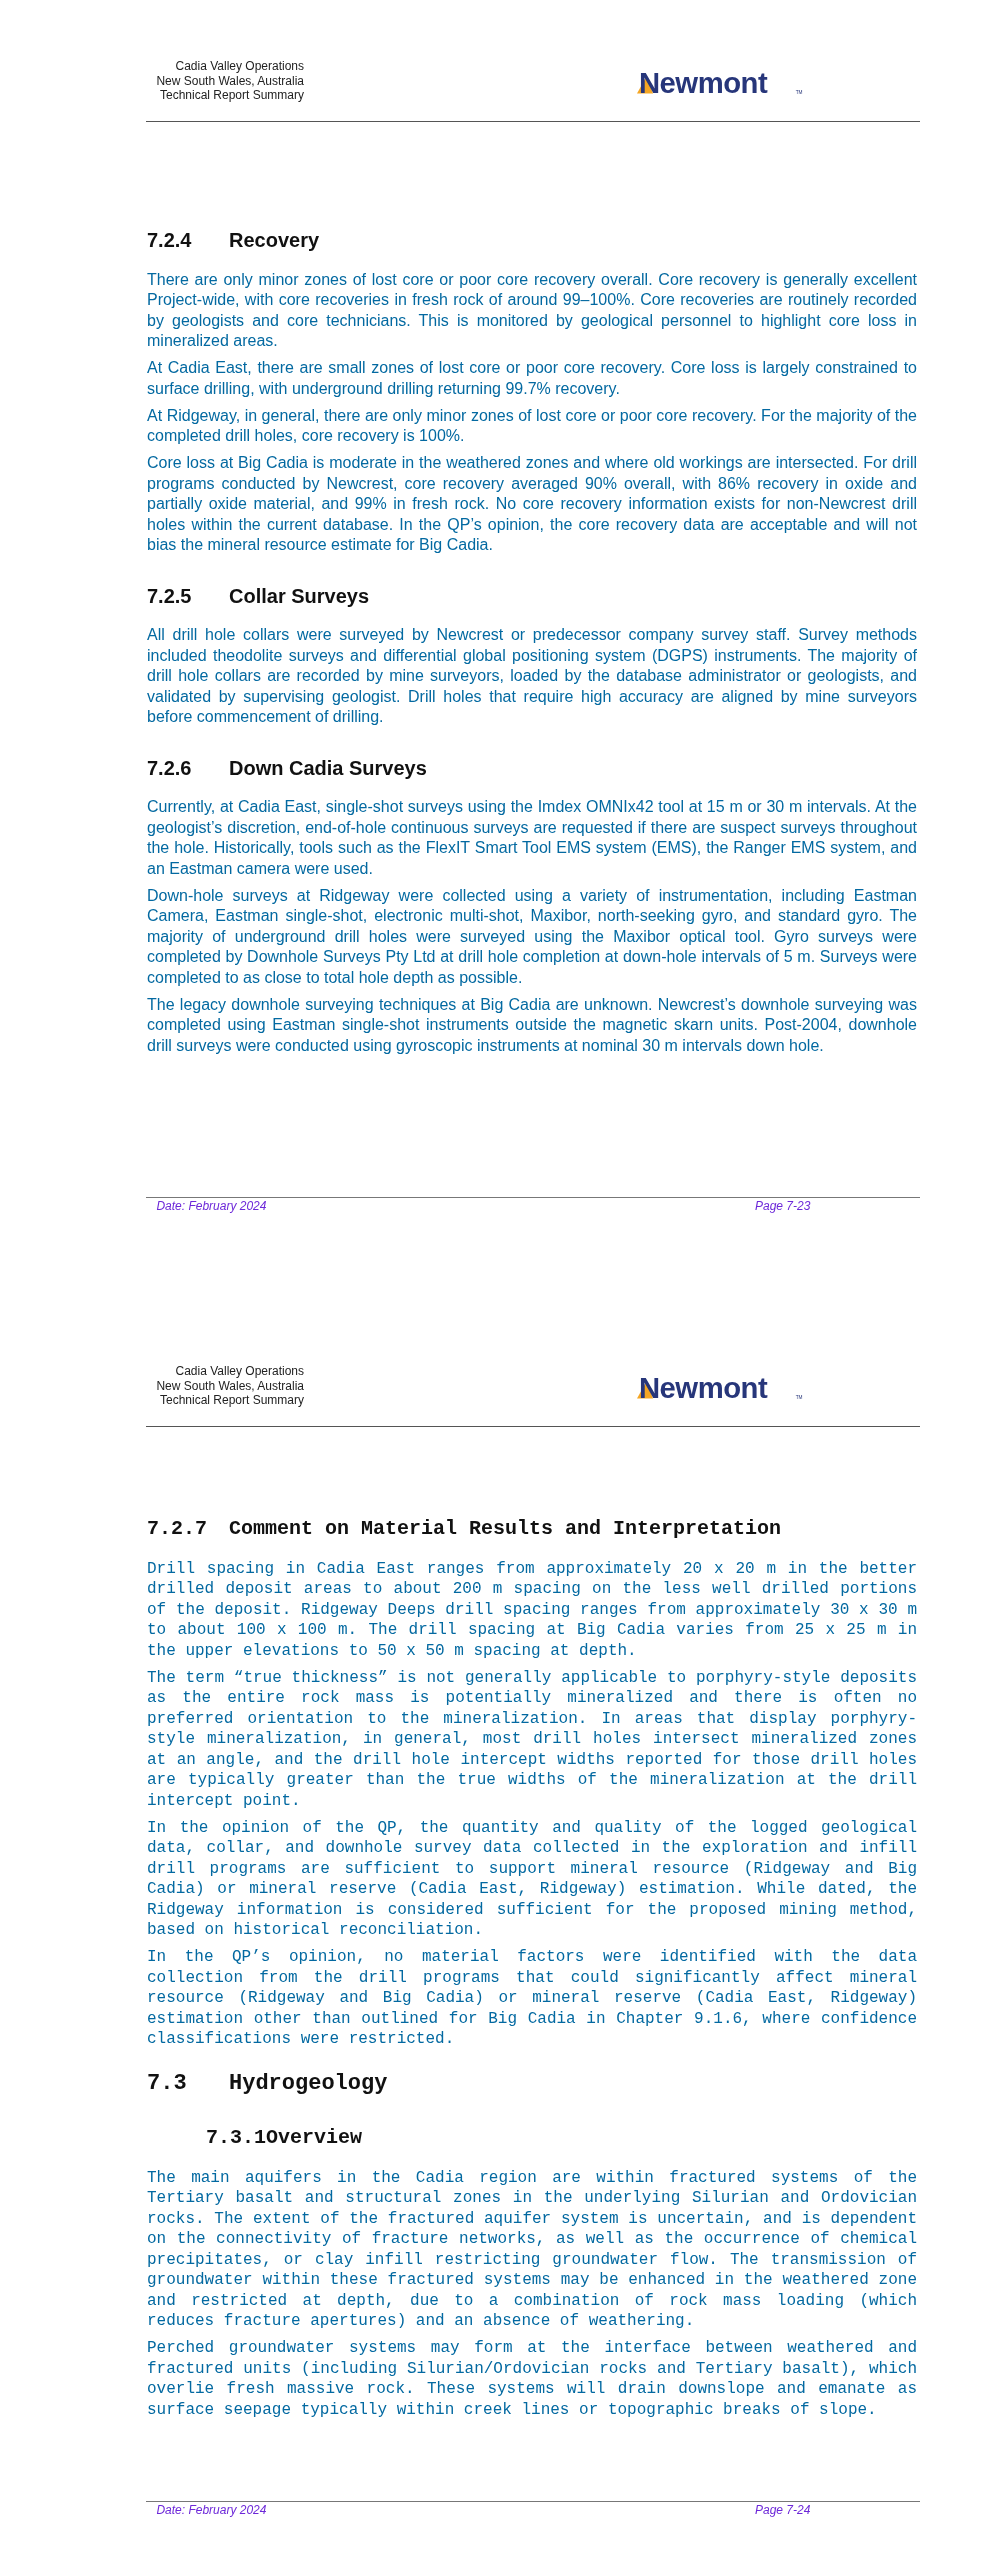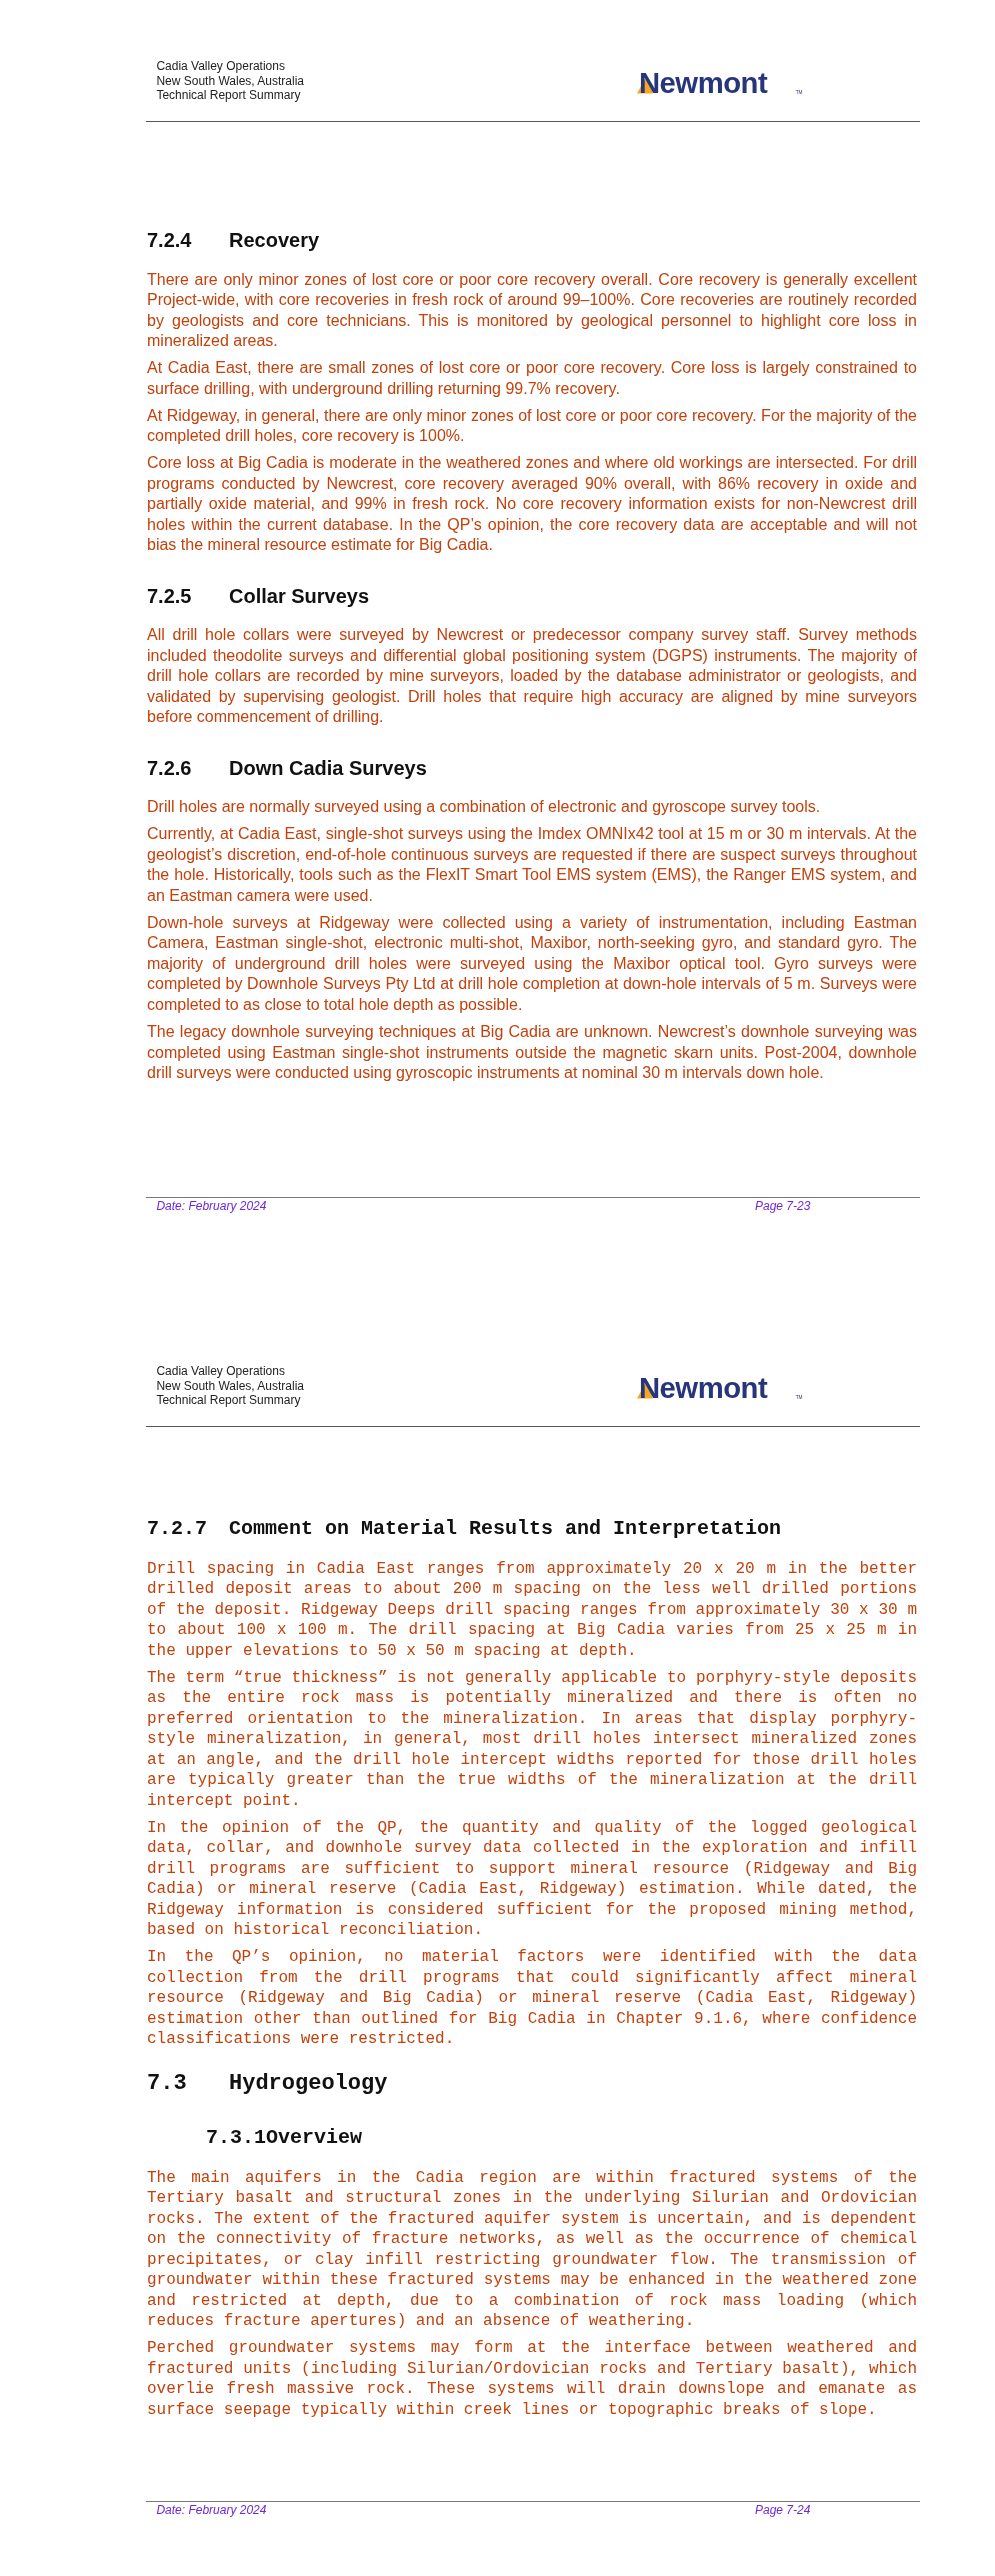--- a/index.html
+++ b/index.html
@@ -20,20 +20,21 @@
   }
   .page-1 { top: 0; }
   .page-2 { top: 1305px; }
 
   .header {
     position: absolute;
     left: 146px;
     top: 59px;
     width: 774px;
     height: 64px;
+    text-align: right;
   }
   .header-left {
     position: absolute;
     left: 10.4px;
     top: 0;
     font-size: 12px;
     line-height: 14.6px;
     color: #222;
   }
   .logo {
@@ -83,21 +84,21 @@
     margin-left: 59px;
     margin-bottom: 17px;
     color: #111;
   }
   .h3-indent .num { display: inline-block; width: 60px; }
   p.para {
     font-size: 16px;
     line-height: 20.5px;
     text-align: justify;
     margin-bottom: 6.6px;
-    color: #c2410c;
+    color: #0369a1;
   }
   .section + .section { margin-top: 22px; }
 
   .footer {
     position: absolute;
     left: 146px;
     width: 774px;
   }
   .footer-rule {
     border-top: 1.4px solid #777;
@@ -150,21 +151,20 @@
       <div class="h3">
         <span class="num">7.2.5</span><span>Collar Surveys</span>
       </div>
       <p class="para">All drill hole collars were surveyed by Newcrest or predecessor company survey staff.  Survey methods included theodolite surveys and differential global positioning system (DGPS) instruments.  The majority of drill hole collars are recorded by mine surveyors, loaded by the database administrator or geologists, and validated by supervising geologist.  Drill holes that require high accuracy are aligned by mine surveyors before commencement of drilling.</p>
     </div>
 
     <div class="section">
       <div class="h3">
         <span class="num">7.2.6</span><span>Down Cadia Surveys</span>
       </div>
-      <p class="para">Drill holes are normally surveyed using a combination of electronic and gyroscope survey tools.</p>
       <p class="para">Currently, at Cadia East, single-shot surveys using the Imdex OMNIx42 tool at 15 m or 30 m intervals.  At the geologist’s discretion, end-of-hole continuous surveys are requested if there are suspect surveys throughout the hole.  Historically, tools such as the  FlexIT Smart Tool EMS system (EMS), the Ranger EMS system, and an Eastman camera were used.</p>
       <p class="para">Down-hole surveys at Ridgeway were collected using a variety of instrumentation, including Eastman Camera, Eastman single-shot, electronic multi-shot, Maxibor, north-seeking gyro, and standard gyro.  The majority of underground drill holes were surveyed using the Maxibor optical tool.  Gyro surveys were completed by Downhole Surveys Pty Ltd at drill hole completion at down-hole intervals of 5 m.  Surveys were completed to as close to total hole depth as possible.</p>
       <p class="para">The legacy downhole surveying techniques at Big Cadia are unknown.  Newcrest’s downhole surveying was completed using Eastman single-shot instruments outside the magnetic skarn units.  Post-2004, downhole drill surveys were conducted using gyroscopic instruments at nominal 30 m intervals down hole.</p>
     </div>
   </div>
 
   <div class="footer" style="top:1197px;">
     <div class="footer-rule"></div>
     <div class="footer-row">
       <span class="footer-date">Date:  February 2024</span>

